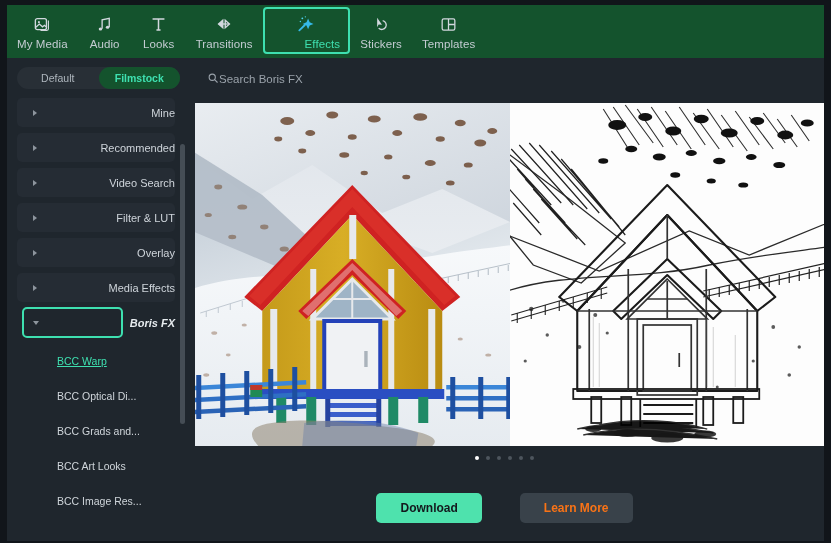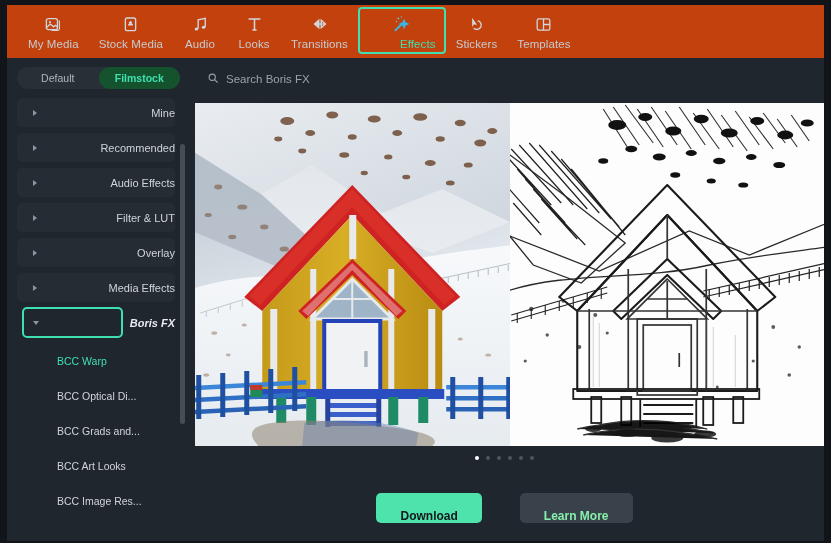--- a/index.html
+++ b/index.html
@@ -16,22 +16,22 @@
   
   .frame {
     position:absolute; left:7px; top:5px; width:817px; height:536px;
     background:#1c2329;
     overflow:hidden;
   }
 
   
   .toolbar {
     position:absolute; left:0; top:0; width:817px; height:53px;
-    background:#c2410c;
-    display:flex; align-items:flex-start; padding-left:11px; gap:0;
+    background:#14532d;
+    display:flex; align-items:flex-start; gap:0;
   }
   .tb-item {
     width:auto; min-width:54px; height:47px;
     display:flex; flex-direction:column; align-items:center; justify-content:flex-start;
     padding:4px 8px 0 8px; margin-top:2px;
     cursor:pointer; position:relative; border:2px solid transparent; border-radius:4px;
   }
   .tb-item .ico { height:22px; display:flex; align-items:center; justify-content:center; }
   .tb-item .lbl {
     font-size:11.5px; color:#c5ccd3; margin-top:3px; white-space:nowrap; letter-spacing:.1px;
@@ -80,38 +80,38 @@
   .cat-sel-box {
     position:absolute; left:5px; top:-1px; width:101px; height:31px;
     border:2px solid #3ee0b0; border-radius:5px; pointer-events:none;
   }
   .cat-row.sel .ctext { color:#e7ecef; font-weight:bold;font-style:italic; }
 
   .sub-row {
     height:35px; display:flex; align-items:center; padding-left:50px; cursor:pointer;
   }
   .sub-row .stext { font-size:10.5px; color:#cfd5da; }
-  .sub-row.sel .stext { color:#3ee0b0; }
+  .sub-row.sel .stext { color:#3ee0b0;text-decoration:underline; }
 
   .sb-track {
     position:absolute; left:173px; top:86px; width:5px; height:390px;
   }
   .sb-thumb {
     position:absolute; left:0; top:0; width:5px; height:280px;
     background:#454d55; border-radius:3px; cursor:pointer;
   }
 
   
   .content {
     position:absolute; left:178px; top:0; width:639px; height:483px;
     background:#1f262d;
   }
   .search {
     position:absolute; left:22px; top:10px; height:22px;
-    display:flex; align-items:center; gap:7px; cursor:text;
+    display:flex; align-items:center; cursor:text;
   }
   .search .sph { font-size:11.5px; color:#9aa2aa; }
 
   .preview {
     position:absolute; left:10px; top:45px; width:629px; height:343px;
     display:flex; background:#0e1216; overflow:hidden;
   }
   .half { width:50%; height:100%; position:relative; overflow:hidden; }
 
   .dots {
@@ -119,25 +119,25 @@
     display:flex; justify-content:center; gap:7px;
   }
   .dot { width:4px; height:4px; border-radius:50%; background:#4d555d; cursor:pointer; }
   .dot.on { background:#ffffff; }
 
   .btn-row {
     position:absolute; left:0; top:435px; width:639px;
     display:flex; justify-content:center; gap:38px;
   }
   .btn {
-    height:30px; border-radius:5px; display:flex; align-items:flex-end; justify-content:center;
+    height:30px; border-radius:5px; display:flex; align-items:center; justify-content:center;
     font-size:12px; font-weight:bold; cursor:pointer; padding:0 24px;
   }
   .btn.primary { background:#4ee2ad; color:#13181d; }
-  .btn.secondary { background:#39424a; color:#86efac; }
+  .btn.secondary { background:#39424a; color:#f97316; }
 </style>
 </head>
 <body>
 
 <div id="app">
   <div class="frame">
 
     <div class="toolbar">
 
       <div class="tb-item">
@@ -145,30 +145,20 @@
           <svg width="19" height="19" viewBox="0 0 24 24" fill="none" stroke="#d2d8de" stroke-width="1.7">
             <rect x="3" y="4.5" width="14" height="14" rx="2.5"></rect>
             <circle cx="7.5" cy="9" r="1.3" fill="#d2d8de" stroke="none"></circle>
             <path d="M3.6 15.5 L8 11.5 L12 15 L14.5 13 L16.4 14.8"></path>
             <path d="M19.5 7 v10.5 a2 2 0 0 1 -2 2 H9.5" stroke-width="1.4"></path>
           </svg>
         </span>
         <span class="lbl">My Media</span>
       </div>
 
-      <div class="tb-item">
-        <span class="ico">
-          <svg width="19" height="19" viewBox="0 0 24 24" fill="none" stroke="#d2d8de" stroke-width="1.7">
-            <rect x="5.5" y="3.8" width="13" height="16" rx="2.4"></rect>
-            <path d="M8.8 13.4 a3.2 3.2 0 0 1 6.4 0 z" fill="#d2d8de" stroke="none"></path>
-            <path d="M12 8.3 v3.2 M10.3 9.9 L12 8.2 L13.7 9.9" stroke-width="1.5"></path>
-          </svg>
-        </span>
-        <span class="lbl">Stock Media</span>
-      </div>
 
       <div class="tb-item">
         <span class="ico">
           <svg width="19" height="19" viewBox="0 0 24 24" fill="none" stroke="#d2d8de" stroke-width="1.7">
             <path d="M9 17.3 V6.2 L18 4.1 V15.2"></path>
             <ellipse cx="6.9" cy="17.6" rx="2.2" ry="1.9" fill="#d2d8de" stroke="none"></ellipse>
             <ellipse cx="15.9" cy="15.5" rx="2.2" ry="1.9" fill="#d2d8de" stroke="none"></ellipse>
           </svg>
         </span>
         <span class="lbl">Audio</span>
@@ -249,21 +239,21 @@
             <span class="ctext">Mine</span>
           </div>
 
           <div class="cat-row">
             <span class="tri"></span>
             <span class="ctext">Recommended</span>
           </div>
 
           <div class="cat-row">
             <span class="tri"></span>
-            <span class="ctext">Audio Effects</span>
+            <span class="ctext">Video Search</span>
           </div>
 
           <div class="cat-row">
             <span class="tri"></span>
             <span class="ctext">Filter &amp; LUT</span>
           </div>
 
           <div class="cat-row">
             <span class="tri"></span>
             <span class="ctext">Overlay</span>

